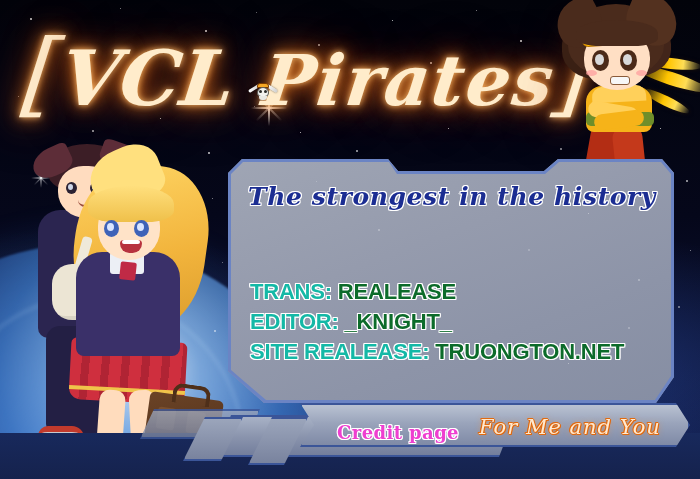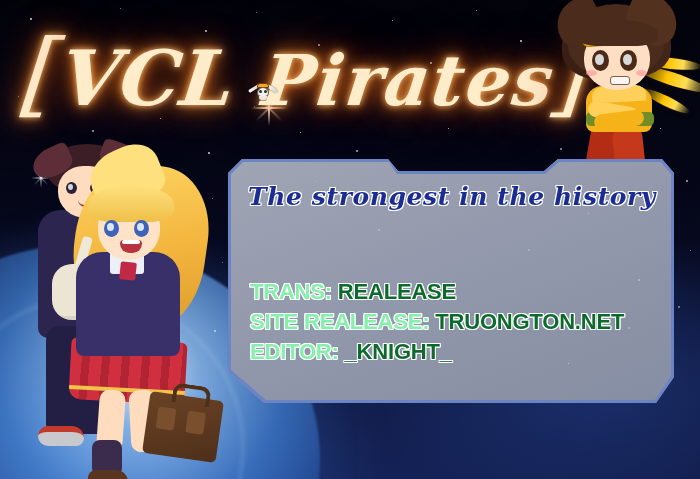--- a/index.html
+++ b/index.html
@@ -256,21 +256,21 @@
   }
   .cred-row{
     font-family:"Liberation Sans",sans-serif;
     font-weight:bold;
     font-size:22px;
     line-height:30px;
     letter-spacing:-.2px;
     white-space:nowrap;
   }
   .cred-label{
-    color:#86efac;
+    color:#14b8a6;
     text-shadow:
       1px 0 0 #fff,-1px 0 0 #fff,0 1px 0 #fff,0 -1px 0 #fff,
       1px 1px 0 #fff,-1px -1px 0 #fff,1px -1px 0 #fff,-1px 1px 0 #fff;
   }
   .cred-value{
     color:#0c6b2a;
     text-shadow:
       1px 0 0 #fff,-1px 0 0 #fff,0 1px 0 #fff,0 -1px 0 #fff,
       1px 1px 0 #fff,-1px -1px 0 #fff,1px -1px 0 #fff,-1px 1px 0 #fff;
   }
@@ -459,24 +459,34 @@
     <div class="subtitle">
       <span>The strongest in the history</span>
     </div>
 
     <div class="credits">
       <div class="cred-row">
         <span class="cred-label">TRANS:</span>
         <span class="cred-value">REALEASE</span>
       </div>
       <div class="cred-row">
+        <span class="cred-label">EDITOR:</span>
+        <span class="cred-value">_KNIGHT_</span>
+      </div>
+      <div class="cred-row">
         <span class="cred-label">SITE REALEASE:</span>
         <span class="cred-value">TRUONGTON.NET</span>
       </div>
-      <div class="cred-row">
-        <span class="cred-label">EDITOR:</span>
-        <span class="cred-value">_KNIGHT_</span>
-      </div>
     </div>
   </div>
 
+  <div class="banner">
+    <div class="navy"></div>
+    <div class="chev c3"></div>
+    <div class="bar mid"></div>
+    <div class="chev c1"></div>
+    <div class="chev c2"></div>
+    <div class="bar main"></div>
+    <div class="credit-page">Credit page</div>
+    <div class="for-me">For Me and You</div>
+  </div>
 
 </div>
 
 </body></html>

